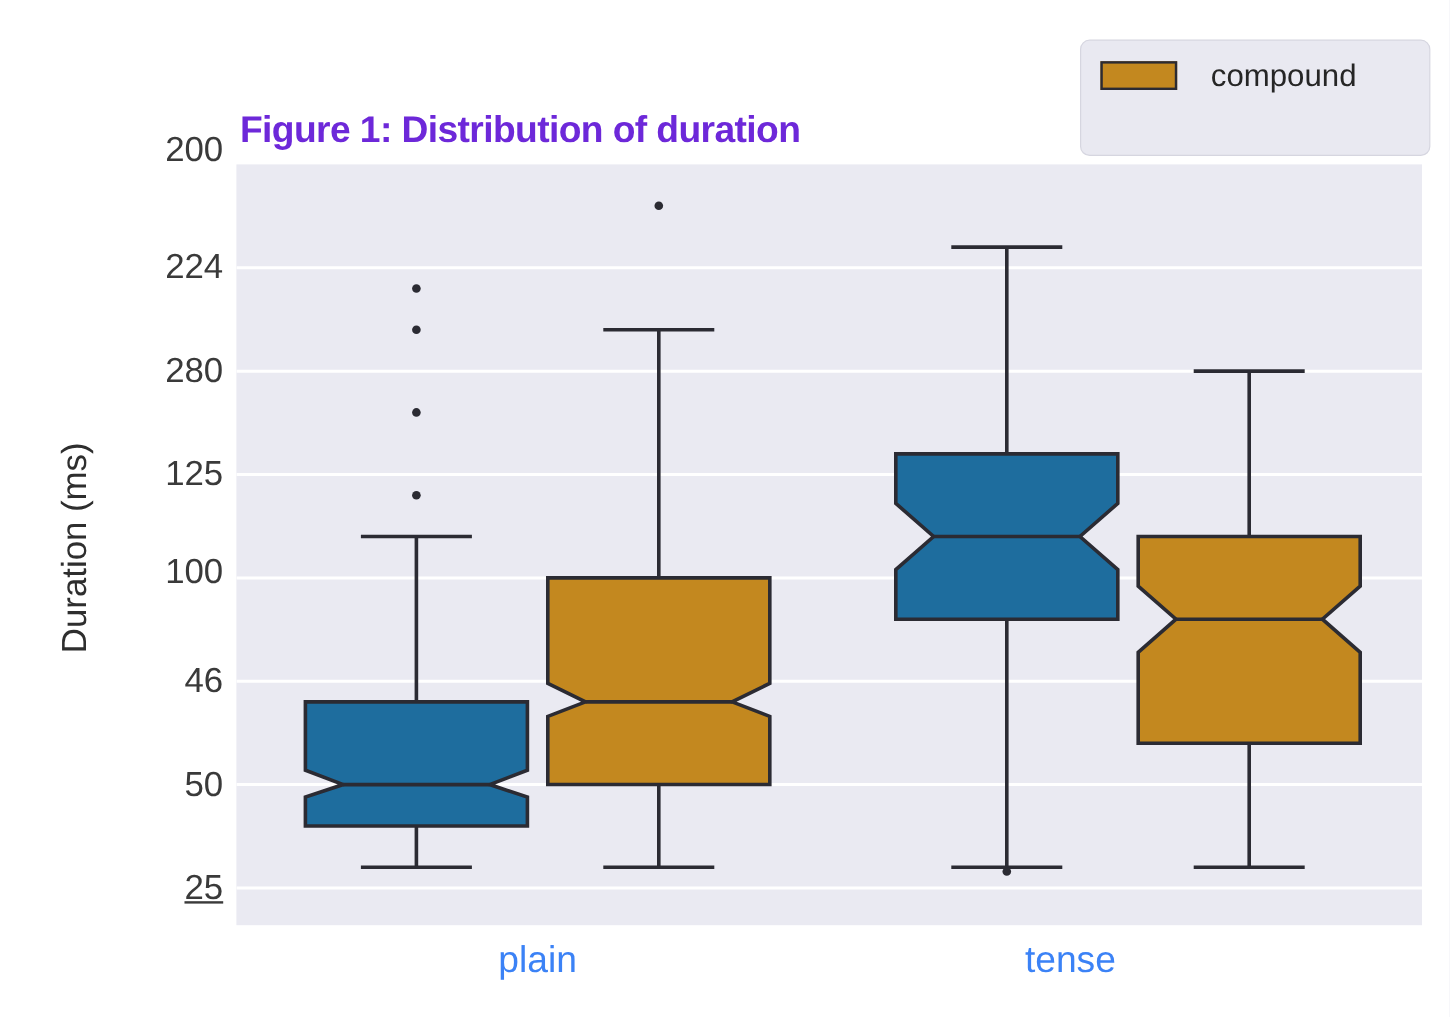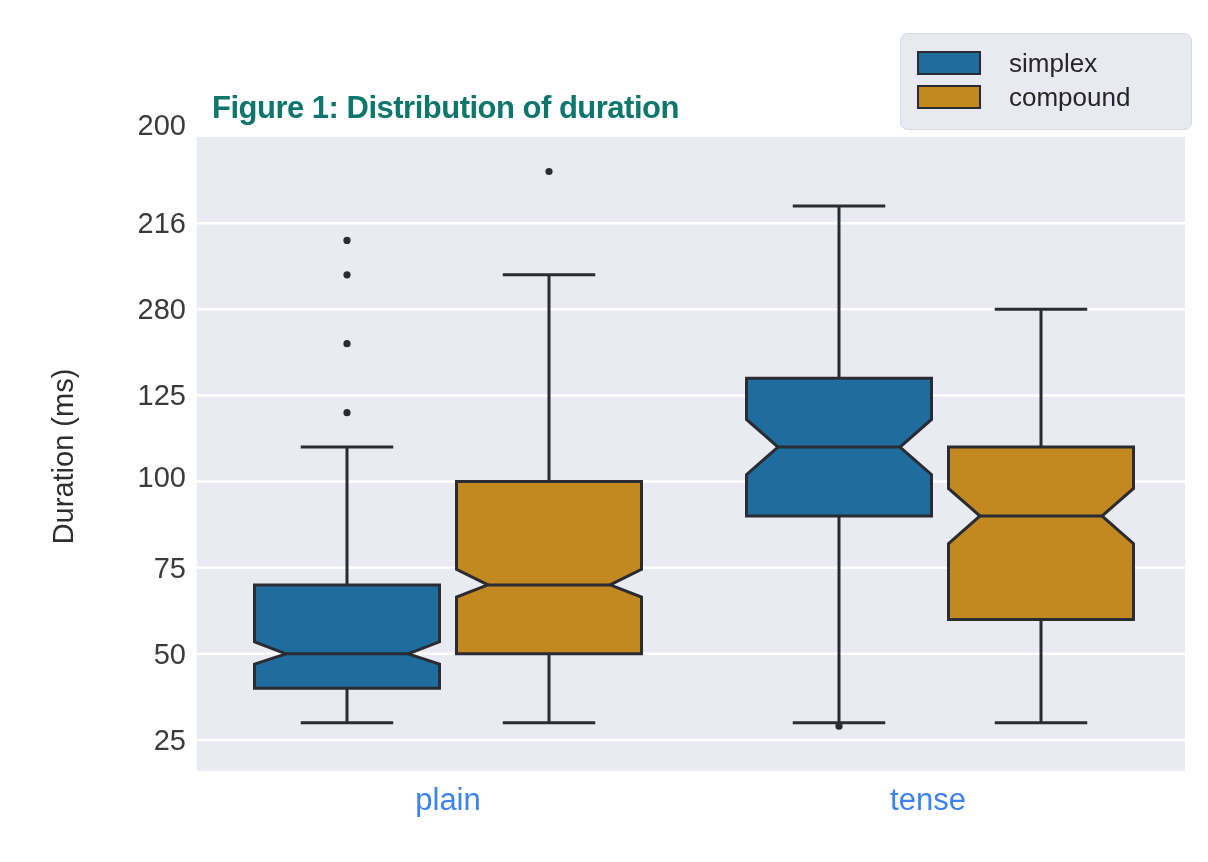--- a/index.html
+++ b/index.html
@@ -2,21 +2,21 @@
 <html><head>
 <meta charset="utf-8">
 <style>
   html,body{margin:0;padding:0;}
   body{
     width:1208px;height:862px;position:relative;background:#ffffff;
     font-family:"Liberation Sans", sans-serif;overflow:hidden;
   }
   .title{
     position:absolute;left:200px;top:90px;font-size:31px;font-weight:bold;
-    color:#0f766e;letter-spacing:-0.5px;white-space:nowrap;margin-left:12px;
+    color:#6d28d9;letter-spacing:-0.5px;white-space:nowrap;
   }
   .plot-area{
     position:absolute;left:197px;top:137px;width:988px;height:634px;
     background:#eaeaf2;
   }
   .plot-area svg{position:absolute;left:0;top:0;display:block;}
   .ylabel{
     position:absolute;left:-57px;top:440px;width:240px;text-align:center;
     transform:rotate(-90deg);transform-origin:center;
     font-size:29px;color:#2e2e2e;white-space:nowrap;
@@ -43,27 +43,27 @@
 </style>
 </head>
 <body>
 
 <div class="title">Figure 1: Distribution of duration</div>
 
 <div class="ylabel">Duration (ms)</div>
 
 <div id="yticks">
     <div class="ytick" style="top: 108px;">200</div>
-    <div class="ytick" style="top: 206.141px;">216</div>
+    <div class="ytick" style="top: 206.141px;">224</div>
     <div class="ytick" style="top: 292.283px;">280</div>
     <div class="ytick" style="top: 378.424px; text-align: right;">125</div>
     <div class="ytick" style="top: 460px;">100</div>
-    <div class="ytick" style="top: 550.707px;">75</div>
+    <div class="ytick" style="top: 550.707px;">46</div>
     <div class="ytick" style="top: 636.848px;">50</div>
-    <div class="ytick" style="top: 722.989px;">25</div>
+    <div class="ytick" style="top: 722.989px; text-decoration: underline;">25</div>
   </div>
 
 <div class="plot-area">
   <svg id="plot-svg" width="988" height="634" viewBox="0 0 988 634">
       <line x1="0" y1="86.14130434782608" x2="988" y2="86.14130434782608" stroke="#ffffff" stroke-width="2.5"></line>
       <line x1="0" y1="172.28260869565216" x2="988" y2="172.28260869565216" stroke="#ffffff" stroke-width="2.5"></line>
       <line x1="0" y1="258.42391304347825" x2="988" y2="258.42391304347825" stroke="#ffffff" stroke-width="2.5"></line>
       <line x1="0" y1="344.5652173913043" x2="988" y2="344.5652173913043" stroke="#ffffff" stroke-width="2.5"></line>
       <line x1="0" y1="430.70652173913044" x2="988" y2="430.70652173913044" stroke="#ffffff" stroke-width="2.5"></line>
       <line x1="0" y1="516.8478260869565" x2="988" y2="516.8478260869565" stroke="#ffffff" stroke-width="2.5"></line>
@@ -96,25 +96,21 @@
       <line x1="844" y1="482.3913043478261" x2="844" y2="585.7608695652174" stroke="#2b2b33" stroke-width="3"></line>
       <line x1="797.75" y1="172.28260869565216" x2="890.25" y2="172.28260869565216" stroke="#2b2b33" stroke-width="3"></line>
       <line x1="797.75" y1="585.7608695652174" x2="890.25" y2="585.7608695652174" stroke="#2b2b33" stroke-width="3"></line>
       <polygon points="751.5,310.1 936.5,310.1 936.5,351.5 905.0,379.0 936.5,406.6 936.5,482.4 751.5,482.4 751.5,406.6 783.0,379.0 751.5,351.5" fill="#c3881f" stroke="#2b2b33" stroke-width="3" stroke-linejoin="miter"></polygon>
       <line x1="782.95" y1="379.02173913043475" x2="905.05" y2="379.02173913043475" stroke="#2b2b33" stroke-width="3"></line>
     </svg>
 </div>
 
 <div id="xticks">
     <div class="xtick" style="left: 448px;">plain</div>
-    <div class="xtick" style="left: 928px;">tense</div>
+    <div class="xtick" style="left: 892px;">tense</div>
   </div>
 
 <div class="legend" id="legend">
-    <div class="legend-row">
-      <span class="legend-patch" style="background: rgb(30, 109, 158);"></span>
-      <span class="legend-label">simplex</span>
-    </div>
     <div class="legend-row">
       <span class="legend-patch" style="background: rgb(195, 136, 31);"></span>
       <span class="legend-label">compound</span>
     </div>
   </div>
 
 </body></html>

